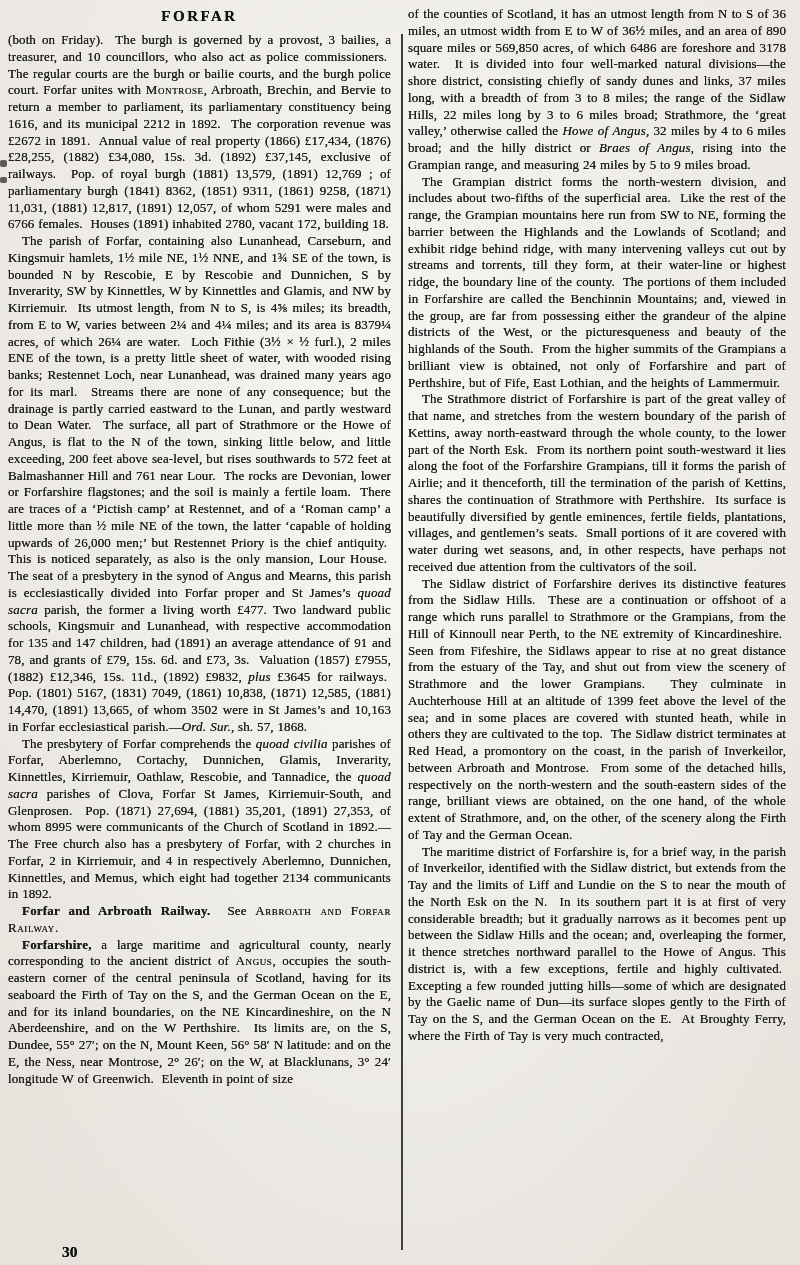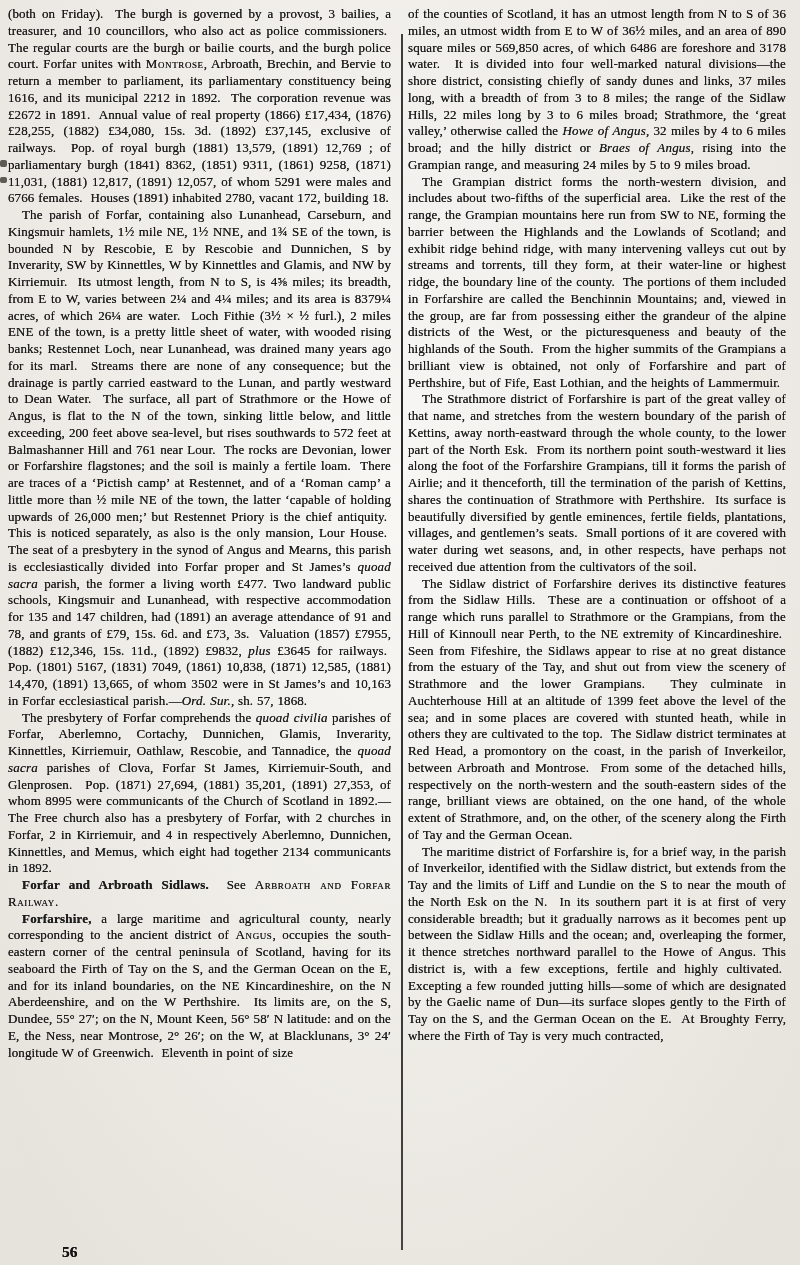--- a/index.html
+++ b/index.html
@@ -63,36 +63,37 @@
   .scan-mark{position:absolute;background:#3a382f;border-radius:2px;opacity:.8;}
   .mark-1{left:0;top:160px;width:7px;height:7px;}
   .mark-2{left:0;top:177px;width:7px;height:6px;}
 </style>
 </head>
 <body>
 
 <div class="page">
   <div class="cols">
     <div class="col col-left">
+      <div class="col-header">FORFAR</div>
       <div>
           <p class="para no-indent">(both on Friday).&nbsp; The burgh is governed by a provost, 3 bailies, a treasurer, and 10 councillors, who also act as police commissioners.&nbsp; The regular courts are the burgh or bailie courts, and the burgh police court. Forfar unites with <span class="sc">Montrose</span>, Arbroath, Brechin, and Bervie to return a member to parliament, its parliamentary constituency being 1616, and its municipal 2212 in 1892.&nbsp; The corporation revenue was £2672 in 1891.&nbsp; Annual value of real property (1866) £17,434, (1876) £28,255, (1882) £34,080, 15s. 3d. (1892) £37,145, exclusive of railways.&nbsp; Pop. of royal burgh (1881) 13,579, (1891) 12,769 ; of parliamentary burgh (1841) 8362, (1851) 9311, (1861) 9258, (1871) 11,031, (1881) 12,817, (1891) 12,057, of whom 5291 were males and 6766 females.&nbsp; Houses (1891) inhabited 2780, vacant 172, building 18.</p>
           <p class="para">The parish of Forfar, containing also Lunanhead, Carseburn, and Kingsmuir hamlets, 1½ mile NE, 1½ NNE, and 1¾ SE of the town, is bounded N by Rescobie, E by Rescobie and Dunnichen, S by Inverarity, SW by Kinnettles, W by Kinnettles and Glamis, and NW by Kirriemuir.&nbsp; Its utmost length, from N to S, is 4⅝ miles; its breadth, from E to W, varies between 2¼ and 4¼ miles; and its area is 8379¼ acres, of which 26¼ are water.&nbsp; Loch Fithie (3½ × ½ furl.), 2 miles ENE of the town, is a pretty little sheet of water, with wooded rising banks; Restennet Loch, near Lunanhead, was drained many years ago for its marl.&nbsp; Streams there are none of any consequence; but the drainage is partly carried eastward to the Lunan, and partly westward to Dean Water.&nbsp; The surface, all part of Strathmore or the Howe of Angus, is flat to the N of the town, sinking little below, and little exceeding, 200 feet above sea-level, but rises southwards to 572 feet at Balmashanner Hill and 761 near Lour.&nbsp; The rocks are Devonian, lower or Forfarshire flagstones; and the soil is mainly a fertile loam.&nbsp; There are traces of a ‘Pictish camp’ at Restennet, and of a ‘Roman camp’ a little more than ½ mile NE of the town, the latter ‘capable of holding upwards of 26,000 men;’ but Restennet Priory is the chief antiquity.&nbsp; This is noticed separately, as also is the only mansion, Lour House.&nbsp; The seat of a presbytery in the synod of Angus and Mearns, this parish is ecclesiastically divided into Forfar proper and St James’s <i>quoad sacra</i> parish, the former a living worth £477. Two landward public schools, Kingsmuir and Lunanhead, with respective accommodation for 135 and 147 children, had (1891) an average attendance of 91 and 78, and grants of £79, 15s. 6d. and £73, 3s.&nbsp; Valuation (1857) £7955, (1882) £12,346, 15s. 11d., (1892) £9832, <i>plus</i> £3645 for railways.&nbsp; Pop. (1801) 5167, (1831) 7049, (1861) 10,838, (1871) 12,585, (1881) 14,470, (1891) 13,665, of whom 3502 were in St James’s and 10,163 in Forfar ecclesiastical parish.—<i>Ord. Sur.</i>, sh. 57, 1868.</p>
           <p class="para">The presbytery of Forfar comprehends the <i>quoad civilia</i> parishes of Forfar, Aberlemno, Cortachy, Dunnichen, Glamis, Inverarity, Kinnettles, Kirriemuir, Oathlaw, Rescobie, and Tannadice, the <i>quoad sacra</i> parishes of Clova, Forfar St James, Kirriemuir-South, and Glenprosen.&nbsp; Pop. (1871) 27,694, (1881) 35,201, (1891) 27,353, of whom 8995 were communicants of the Church of Scotland in 1892.—The Free church also has a presbytery of Forfar, with 2 churches in Forfar, 2 in Kirriemuir, and 4 in respectively Aberlemno, Dunnichen, Kinnettles, and Memus, which eight had together 2134 communicants in 1892.</p>
-          <p class="para"><b>Forfar and Arbroath Sidlaws.</b>&nbsp; See <span class="sc">Arbroath and Forfar Railway</span>.</p>
+          <p class="para"><b>Forfar and Arbroath Railway.</b>&nbsp; See <span class="sc">Arbroath and Forfar Railway</span>.</p>
           <p class="para"><b>Forfarshire,</b> a large maritime and agricultural county, nearly corresponding to the ancient district of <span class="sc">Angus</span>, occupies the south-eastern corner of the central peninsula of Scotland, having for its seaboard the Firth of Tay on the S, and the German Ocean on the E, and for its inland boundaries, on the NE Kincardineshire, on the N Aberdeenshire, and on the W Perthshire.&nbsp; Its limits are, on the S, Dundee, 55° 27′; on the N, Mount Keen, 56° 58′ N latitude: and on the E, the Ness, near Montrose, 2° 26′; on the W, at Blacklunans, 3° 24′ longitude W of Greenwich.&nbsp; Eleventh in point of size</p>
         </div>
     </div>
     <div class="col col-right">
       <div>
           <p class="para no-indent">of the counties of Scotland, it has an utmost length from N to S of 36 miles, an utmost width from E to W of 36½ miles, and an area of 890 square miles or 569,850 acres, of which 6486 are foreshore and 3178 water.&nbsp; It is divided into four well-marked natural divisions—the shore district, consisting chiefly of sandy dunes and links, 37 miles long, with a breadth of from 3 to 8 miles; the range of the Sidlaw Hills, 22 miles long by 3 to 6 miles broad; Strathmore, the ‘great valley,’ otherwise called the <i>Howe of Angus</i>, 32 miles by 4 to 6 miles broad; and the hilly district or <i>Braes of Angus</i>, rising into the Grampian range, and measuring 24 miles by 5 to 9 miles broad.</p>
           <p class="para">The Grampian district forms the north-western division, and includes about two-fifths of the superficial area.&nbsp; Like the rest of the range, the Grampian mountains here run from SW to NE, forming the barrier between the Highlands and the Lowlands of Scotland; and exhibit ridge behind ridge, with many intervening valleys cut out by streams and torrents, till they form, at their water-line or highest ridge, the boundary line of the county.&nbsp; The portions of them included in Forfarshire are called the Benchinnin Mountains; and, viewed in the group, are far from possessing either the grandeur of the alpine districts of the West, or the picturesqueness and beauty of the highlands of the South.&nbsp; From the higher summits of the Grampians a brilliant view is obtained, not only of Forfarshire and part of Perthshire, but of Fife, East Lothian, and the heights of Lammermuir.</p>
           <p class="para">The Strathmore district of Forfarshire is part of the great valley of that name, and stretches from the western boundary of the parish of Kettins, away north-eastward through the whole county, to the lower part of the North Esk.&nbsp; From its northern point south-westward it lies along the foot of the Forfarshire Grampians, till it forms the parish of Airlie; and it thenceforth, till the termination of the parish of Kettins, shares the continuation of Strathmore with Perthshire.&nbsp; Its surface is beautifully diversified by gentle eminences, fertile fields, plantations, villages, and gentlemen’s seats.&nbsp; Small portions of it are covered with water during wet seasons, and, in other respects, have perhaps not received due attention from the cultivators of the soil.</p>
           <p class="para">The Sidlaw district of Forfarshire derives its distinctive features from the Sidlaw Hills.&nbsp; These are a continuation or offshoot of a range which runs parallel to Strathmore or the Grampians, from the Hill of Kinnoull near Perth, to the NE extremity of Kincardineshire.&nbsp; Seen from Fifeshire, the Sidlaws appear to rise at no great distance from the estuary of the Tay, and shut out from view the scenery of Strathmore and the lower Grampians.&nbsp; They culminate in Auchterhouse Hill at an altitude of 1399 feet above the level of the sea; and in some places are covered with stunted heath, while in others they are cultivated to the top.&nbsp; The Sidlaw district terminates at Red Head, a promontory on the coast, in the parish of Inverkeilor, between Arbroath and Montrose.&nbsp; From some of the detached hills, respectively on the north-western and the south-eastern sides of the range, brilliant views are obtained, on the one hand, of the whole extent of Strathmore, and, on the other, of the scenery along the Firth of Tay and the German Ocean.</p>
           <p class="para">The maritime district of Forfarshire is, for a brief way, in the parish of Inverkeilor, identified with the Sidlaw district, but extends from the Tay and the limits of Liff and Lundie on the S to near the mouth of the North Esk on the N.&nbsp; In its southern part it is at first of very considerable breadth; but it gradually narrows as it becomes pent up between the Sidlaw Hills and the ocean; and, overleaping the former, it thence stretches northward parallel to the Howe of Angus. This district is, with a few exceptions, fertile and highly cultivated.&nbsp; Excepting a few rounded jutting hills—some of which are designated by the Gaelic name of Dun—its surface slopes gently to the Firth of Tay on the S, and the German Ocean on the E.&nbsp; At Broughty Ferry, where the Firth of Tay is very much contracted,</p>
         </div>
     </div>
   </div>
 </div>
 
 <div class="divider-rule"></div>
 <div class="scan-mark mark-1"></div>
 <div class="scan-mark mark-2"></div>
-<div class="page-number">56</div>
+<div class="page-number">30</div>
 
 </body></html>

